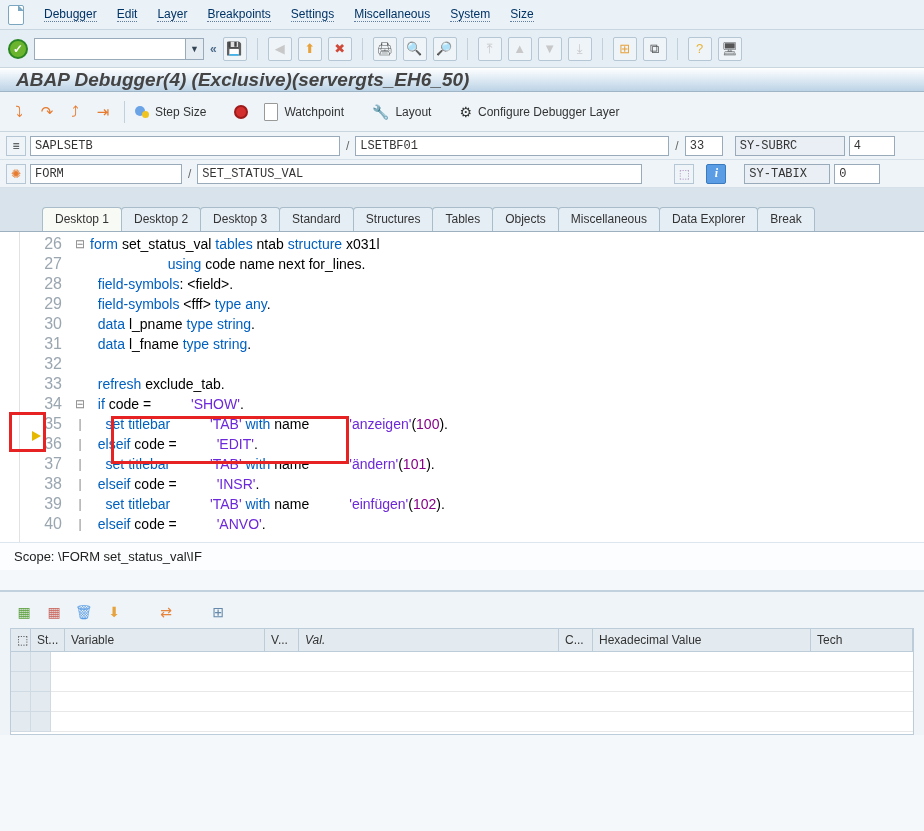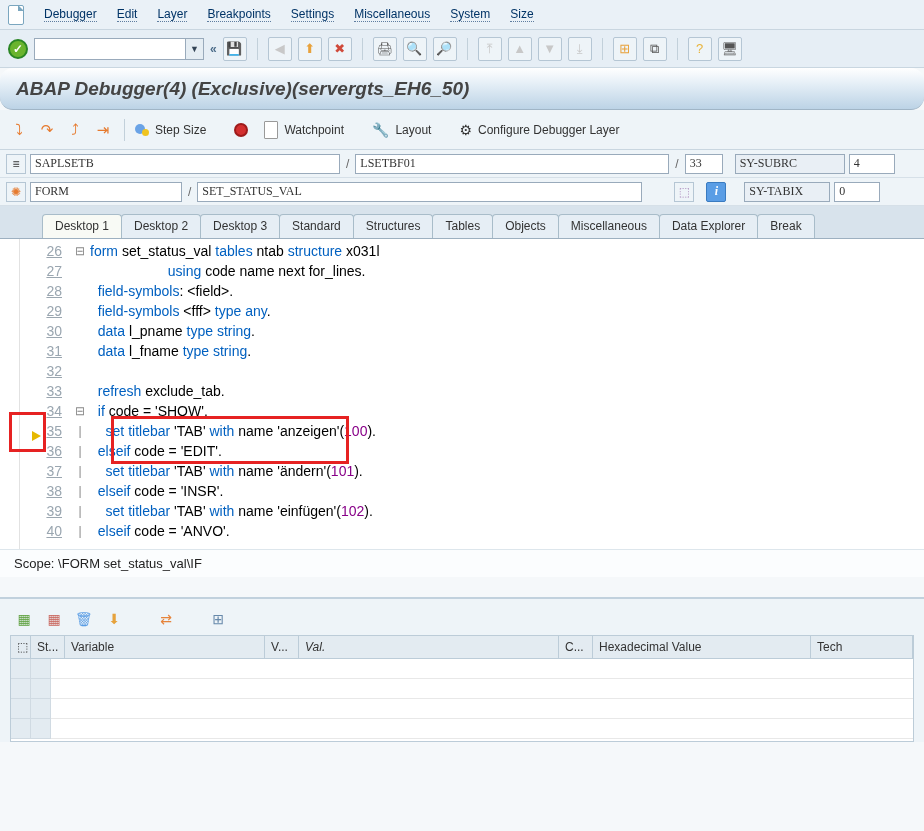--- a/index.html
+++ b/index.html
@@ -14,52 +14,52 @@
 
   
   .toolbar { background: #e6eef5; height: 38px; border-bottom: 1px solid #c9d6e0; display: flex; align-items: center; padding: 0 8px; gap: 6px; }
   .check-circle { width: 20px; height: 20px; border-radius: 50%; background: #6ab42e; border: 2px solid #2a8624; display: inline-flex; align-items: center; justify-content: center; color: #fff; font-weight: bold; font-size: 12px; }
   .combo { width: 170px; height: 22px; background: #fff; border: 1px solid #9ab; display: flex; align-items: center; }
   .combo .arrow { width: 18px; height: 100%; background: #e5edf3; border-left: 1px solid #9ab; display:flex; align-items:center; justify-content:center; color:#345; font-size:9px; margin-left:auto; }
   .tbtn { width: 24px; height: 24px; background: #eef4f8; border: 1px solid #b5c6d4; border-radius: 2px; display: inline-flex; align-items: center; justify-content: center; font-size: 13px; color: #555; }
   .sep { width: 1px; height: 22px; background: #c2d0da; margin: 0 4px; }
 
   
-  .title-bar { height: 42px; background: linear-gradient(to bottom, #fff 0%, #e4eef6 40%, #bcd3e6 100%); border-bottom: 1px solid #a0b5c6; display: flex; align-items: center; padding: 0 16px; font-size: 19px; font-weight: bold; font-style: italic; color: #444; border-radius: 13px; }
+  .title-bar { height: 24px; background: linear-gradient(to bottom, #fff 0%, #e4eef6 40%, #bcd3e6 100%); border-bottom: 1px solid #a0b5c6; display: flex; align-items: center; padding: 0 16px; font-size: 19px; font-weight: bold; font-style: italic; color: #444; }
 
   
   .dbg-toolbar { height: 40px; background: #eef4f8; border-bottom: 1px solid #c9d6e0; display: flex; align-items: center; padding: 0 8px; gap: 6px; font-size: 12px; color: #333; }
   .step-icon { width: 22px; height: 22px; display:inline-flex; align-items:center; justify-content:center; font-size:15px; }
   .stop-circ { width:14px;height:14px;border-radius:50%;background:#d32f2f;border:2px solid #9e1b1b;display:inline-block; }
   .doc-icon2 { width:14px;height:18px;background:#fff;border:1px solid #999;border-radius:1px;display:inline-block; }
 
   
   .row-prog { height: 28px; background: #eef4f8; display: flex; align-items: center; padding: 0 6px; gap: 4px; border-bottom: 1px solid #d6e0e8; }
-  .field { height: 20px; background: #fff; border: 1px solid #9ab; font-family: Liberation Serif, serif; font-size: 12px; padding: 0 4px; display: flex; align-items: center; color: #333; }
+  .field { height: 20px; background: #fff; border: 1px solid #9ab; font-family: Liberation Mono, monospace; font-size: 12px; padding: 0 4px; display: flex; align-items: center; color: #333; }
   .slash { color: #666; padding: 0 2px; }
   .info-btn { width: 20px; height: 20px; background: #5a9de5; color:#fff; display:inline-flex; align-items:center; justify-content:center; border-radius:2px; border:1px solid #3a7bc0; font-weight:bold; font-family: serif; font-style:italic; }
   .small-btn { width:20px; height:20px; background:#eef4f8; border:1px solid #b5c6d4; display:inline-flex; align-items:center; justify-content:center; }
   .dot-box { width:20px; height:20px; background:#eef4f8; border:1px solid #b5c6d4; display:inline-flex; align-items:center; justify-content:center; }
 
   
-  .tabs { background: #d8e3ec; display: flex; align-items: flex-end; padding: 4px 10px 0 42px; border-bottom: 1px solid #9db0c0; height: 33px; gap:0; }
+  .tabs { background: #d8e3ec; display: flex; align-items: flex-end; padding: 4px 10px 0 42px; border-bottom: 1px solid #9db0c0; height: 44px; gap:0; }
   .tab { padding: 4px 12px 5px; background: #e6eef5; border: 1px solid #a8bcc9; border-bottom: none; margin-right: -1px; font-size: 12px; color: #333; border-radius: 4px 4px 0 0; cursor: default; }
   .tab.active { background: #f8faf5; font-weight: normal; position: relative; z-index: 2; }
 
   
   .editor { display: flex; background: #fff; height: 310px; }
   .gutter-left { width: 20px; background: #fff; border-right: 1px solid #e2e2e2; position: relative; }
   .red-box-annotation { position: absolute; border: 3px solid #e62222; pointer-events:none; }
   .arrow-current { position: absolute; left: 32px; width: 9px; height: 10px; }
   .arrow-current::before{ content:""; position:absolute; left:0; top:0; width:0;height:0; border-top:5px solid transparent; border-bottom:5px solid transparent; border-left:9px solid #e6b800; }
-  .linenums { width: 50px; background: #fff; text-align: right; padding-right: 8px; font-family: 'Courier New', monospace; color: #9aa6b0; font-size: 14px; line-height: 20px; padding-top:2px;text-decoration:underline; }
+  .linenums { width: 50px; background: #fff; text-align: right; padding-right: 8px; font-family: 'Courier New', monospace; color: #9aa6b0; font-size: 16px; line-height: 20px; padding-top:2px; }
   .fold-col { width: 20px; background: #fff; font-family: monospace; color:#888; font-size:12px; line-height:20px; padding-top:2px; text-align:center; }
   .code { flex:1; font-family: 'Courier New', monospace; font-size: 14px; line-height: 20px; white-space: pre; color: #000; padding-top:2px; position: relative; }
   .kw { color: #0060c0; }
-  .str { color: #000000; }
+  .str { color: #6d28d9; margin-left: 36px; }
   .num { color: #808; }
   .hl-line { background: #faf6e0; position:absolute; height:20px; left:0; right:0; z-index:-1; }
   .hl-line2 { background: #d9e8f5; position:absolute; height:20px; left:0; right:0; z-index:-1; }
 
   .scope { padding: 6px 14px; font-size: 13px; background: #fbfdfe; border-top: 1px solid #dde6ec; color:#222; }
 
   
   .var-area { border-top: 2px solid #c1d1dd; margin-top: 20px; background:#eef4f8; padding: 0 10px; }
   .var-tabs { display:flex; padding: 8px 30px 0 30px; border-bottom: 1px solid #9db0c0; }
   .var-toolbar { display:flex; gap:10px; padding: 10px 4px 6px; align-items:center; }

